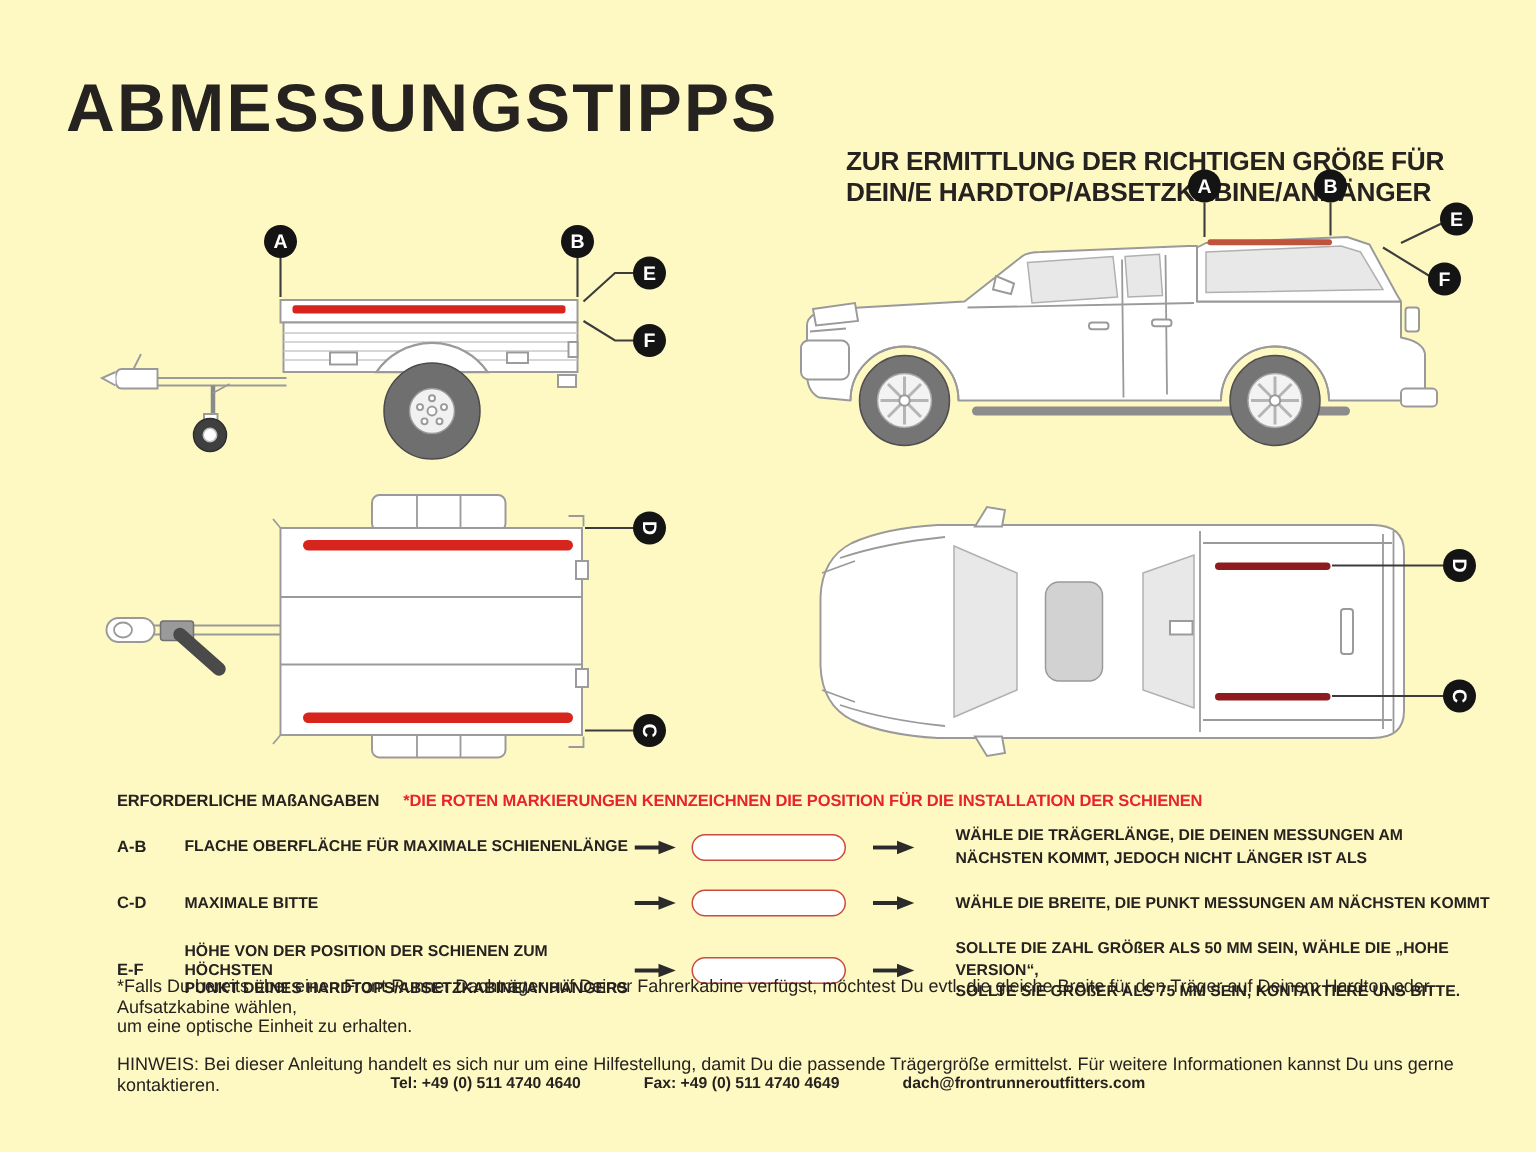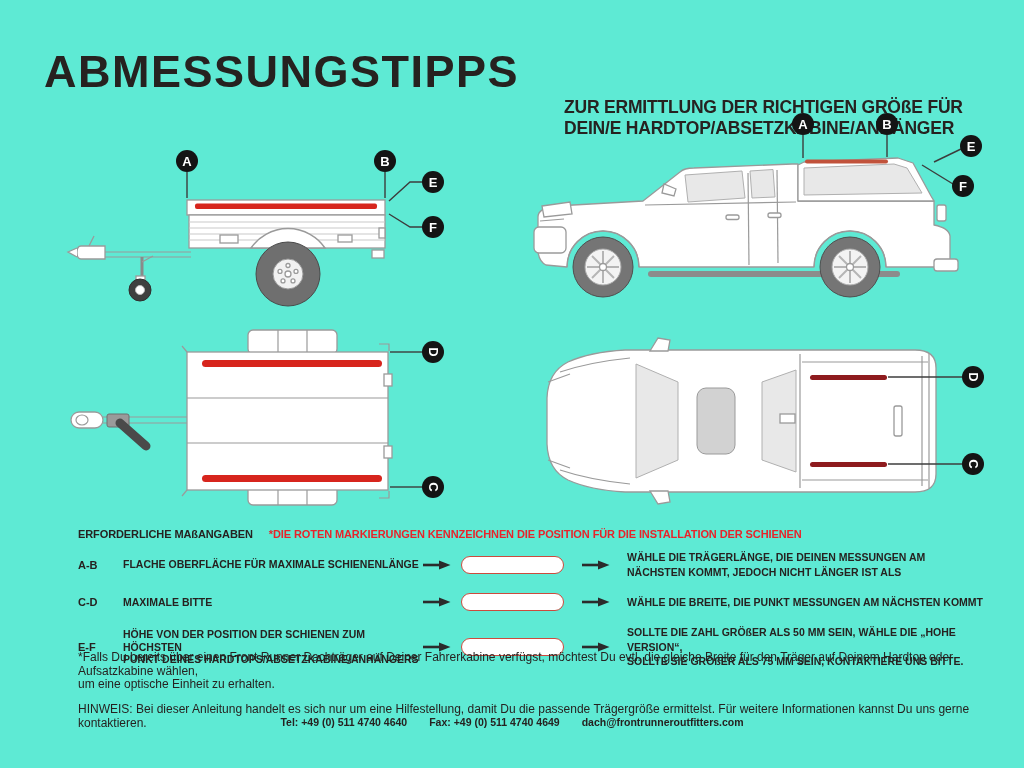--- a/index.html
+++ b/index.html
@@ -1,18 +1,18 @@
 <!DOCTYPE html>
 <html style="--ink: #262220; --marker_black: #141414; --line_gray: #9a9a9a; --red_bright: #d7251d; --red_truck_side: #c1523b; --red_dark: #8e1b1e; --red_text: #e8232a; --pill_border: #cc4b3e;"><head>
 <meta charset="utf-8">
 <style>
   * { margin:0; padding:0; box-sizing:border-box; }
   html,body { background:#ffffff; }
   .page {
-    position:relative; width:1024px; height:768px; background:#5eead4;
+    position:relative; width:1024px; height:768px; background:#fef9c3;
     font-family:"Liberation Sans", sans-serif; color:var(--ink,#262220); overflow:hidden;
   }
   .title {
     position:absolute; left:44px; top:46px;
     font-size:45px; font-weight:bold; letter-spacing:1.5px; color:var(--ink,#262220);
   }
   .subtitle {
     position:absolute; left:564px; top:49px;
     font-size:17.5px; font-weight:bold; line-height:21px; letter-spacing:-0.2px;
     white-space:pre-line; color:var(--ink,#262220);margin-top:48px;
@@ -30,32 +30,32 @@
 
   .legend { position:absolute; left:78px; top:528px; width:930px; }
   .legend-head { display:flex; gap:16px; font-size:11px; font-weight:bold; letter-spacing:-0.1px; }
   .legend-note { color:var(--red_text,#e8232a); }
   .lrow { display:flex; align-items:center; margin-top:10px; min-height:26px; }
   .lcode  { width:45px;  font-size:11px; font-weight:bold; }
   .ldesc  { width:300px; font-size:10.5px; font-weight:bold; line-height:12.5px; white-space:pre-line; }
   .larr1  { width:36px; }
   .lpill  { width:103px; height:18px; border:1.5px solid var(--pill_border,#cc4b3e); border-radius:10px; margin:0 18px 0 2px; background:#fff; }
   .larr2  { width:33px; }
-  .ltext  { margin-left:12px; width:368px; font-size:10.5px; font-weight:bold; line-height:14.5px; white-space:pre-line; }
+  .ltext  { margin-left:22px; width:368px; font-size:10.5px; font-weight:bold; line-height:14.5px; white-space:pre-line; }
   .arr { display:block; }
 
   .fn {
     position:absolute; left:78px; width:925px;
     font-size:12px; font-weight:normal; line-height:13.5px; white-space:pre-line;
   }
   .fn1 { top:651px; }
   .fn2 { top:703px; }
   .contact {
     position:absolute; left:0; top:716px; width:100%;
-    display:flex; justify-content:center; gap:22px;
+    display:flex; justify-content:center; gap:42px;
     font-size:10.5px; font-weight:bold;
   }
 </style>
 </head>
 <body>
 
 <div class="page">
 
   <h1 class="title">ABMESSUNGSTIPPS</h1>
   <div class="subtitle">ZUR ERMITTLUNG DER RICHTIGEN GRÖßE FÜR

